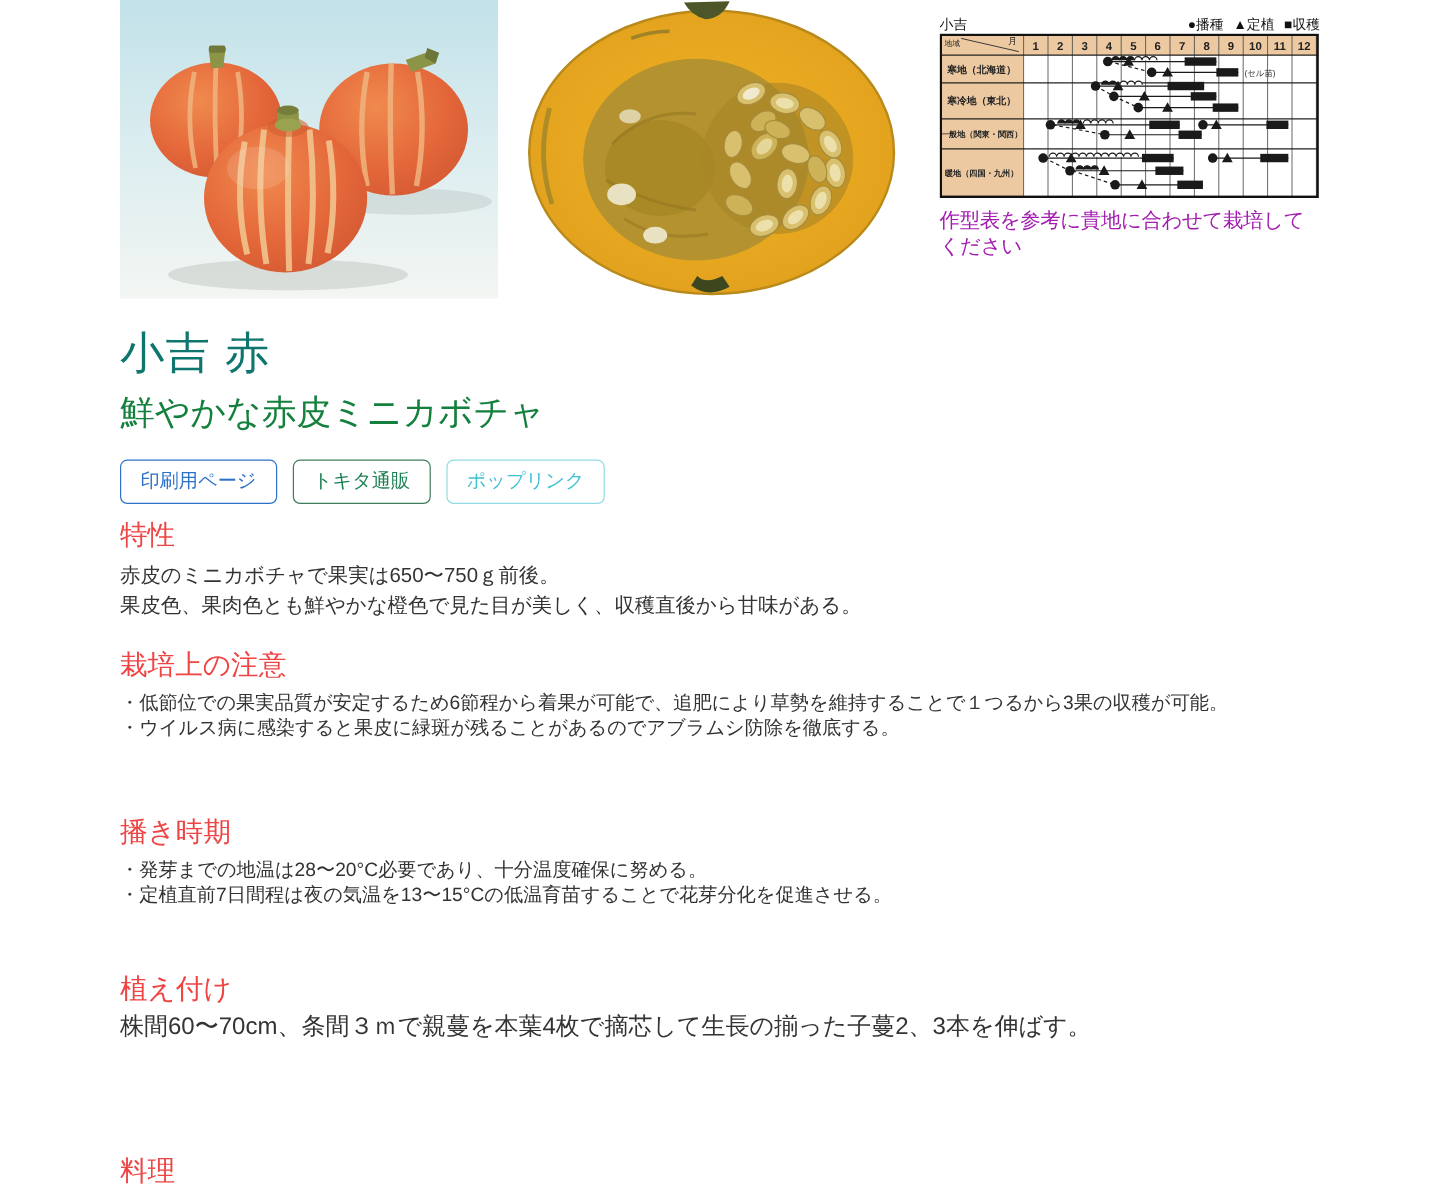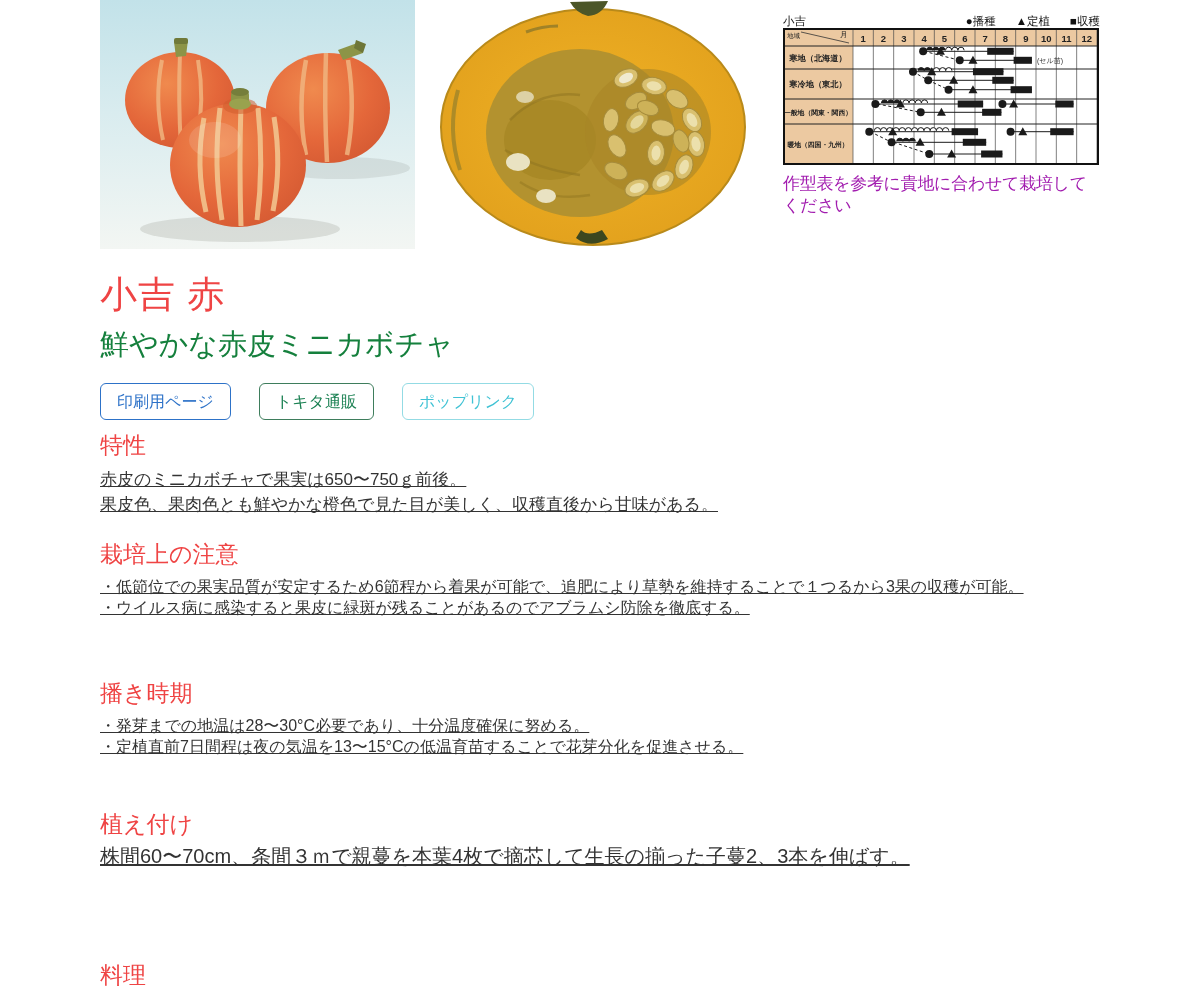--- a/index.html
+++ b/index.html
@@ -8,39 +8,39 @@
     font-family:"Liberation Sans","DejaVu Sans",sans-serif;color:#333;
   }
   .content{margin-left:100px;width:1000px;}
   
   .top-row{position:relative;height:250px;}
   .photo1{position:absolute;left:0;top:0;width:315px;height:249px;}
   .photo2{position:absolute;left:330px;top:0;width:330px;height:249px;}
   .chart-col{position:absolute;left:683px;top:0;width:317px;}
   .chart-head{display:flex;justify-content:space-between;align-items:flex-start;
     font-size:11.5px;color:#111;height:13px;line-height:12px;margin-top:15px;}
-  .chart-head .legend{display:flex;gap:20px;}
+  .chart-head .legend{display:flex;gap:8px;}
   .legend-item{white-space:nowrap;}
   .chart-caption{margin-top:7px;font-size:17px;line-height:22px;color:#a21caf;width:317px;letter-spacing:-0.3px;}
   
-  h1.product-name{margin:23px 0 0;font-size:37px;line-height:44px;font-weight:500;color:#ef4444;letter-spacing:1px;}
+  h1.product-name{margin:23px 0 0;font-size:37px;line-height:44px;font-weight:500;color:#0f766e;letter-spacing:1px;}
   .tagline{margin-top:9px;font-size:29px;line-height:36px;font-weight:500;color:#15803d;}
   
-  .actions{margin-top:21px;display:flex;gap:28px;}
+  .actions{margin-top:21px;display:flex;gap:13px;}
   .actions button{
     background:#fff;border-radius:6px;font-size:16px;padding:8px 16px;
     font-family:inherit;cursor:pointer;line-height:19px;
   }
   .btn-print{border:1.5px solid #2d72c8;color:#2d72c8;}
   .btn-shop{border:1.5px solid #3e7d5c;color:#1a8052;}
   .btn-pop{border:1.5px solid #93dbe4;color:#3fc2d4;}
   
   #sections{margin-top:0;}
   .section h2{margin:0;font-size:23px;line-height:30px;font-weight:500;color:#ef4444;}
-  .section .paras{margin-top:7px;text-decoration:underline;}
+  .section .paras{margin-top:7px;}
   .section p{margin:0;font-size:16px;line-height:21px;color:#333;}
   .section:nth-child(1){margin-top:10px;}
   .section:nth-child(1) p{font-size:17px;line-height:25px;}
   .section:nth-child(2){margin-top:22px;}
   .section:nth-child(3){margin-top:60px;}
   .section:nth-child(4){margin-top:52px;}
   .section:nth-child(4) p{font-size:20px;}
   .section:nth-child(5){margin-top:93px;}
   #chart-svg{display:block;}
 </style>
@@ -327,21 +327,21 @@
       <section class="section">
         <h2>栽培上の注意</h2>
         <div class="paras">
           <p>・低節位での果実品質が安定するため6節程から着果が可能で、追肥により草勢を維持することで１つるから3果の収穫が可能。</p>
           <p>・ウイルス病に感染すると果皮に緑斑が残ることがあるのでアブラムシ防除を徹底する。</p>
         </div>
       </section>
       <section class="section">
         <h2>播き時期</h2>
         <div class="paras">
-          <p>・発芽までの地温は28〜30°C必要であり、十分温度確保に努める。</p>
+          <p>・発芽までの地温は28〜20°C必要であり、十分温度確保に努める。</p>
           <p>・定植直前7日間程は夜の気温を13〜15°Cの低温育苗することで花芽分化を促進させる。</p>
         </div>
       </section>
       <section class="section">
         <h2>植え付け</h2>
         <div class="paras">
           <p>株間60〜70cm、条間３ｍで親蔓を本葉4枚で摘芯して生長の揃った子蔓2、3本を伸ばす。</p>
         </div>
       </section>
       <section class="section">

